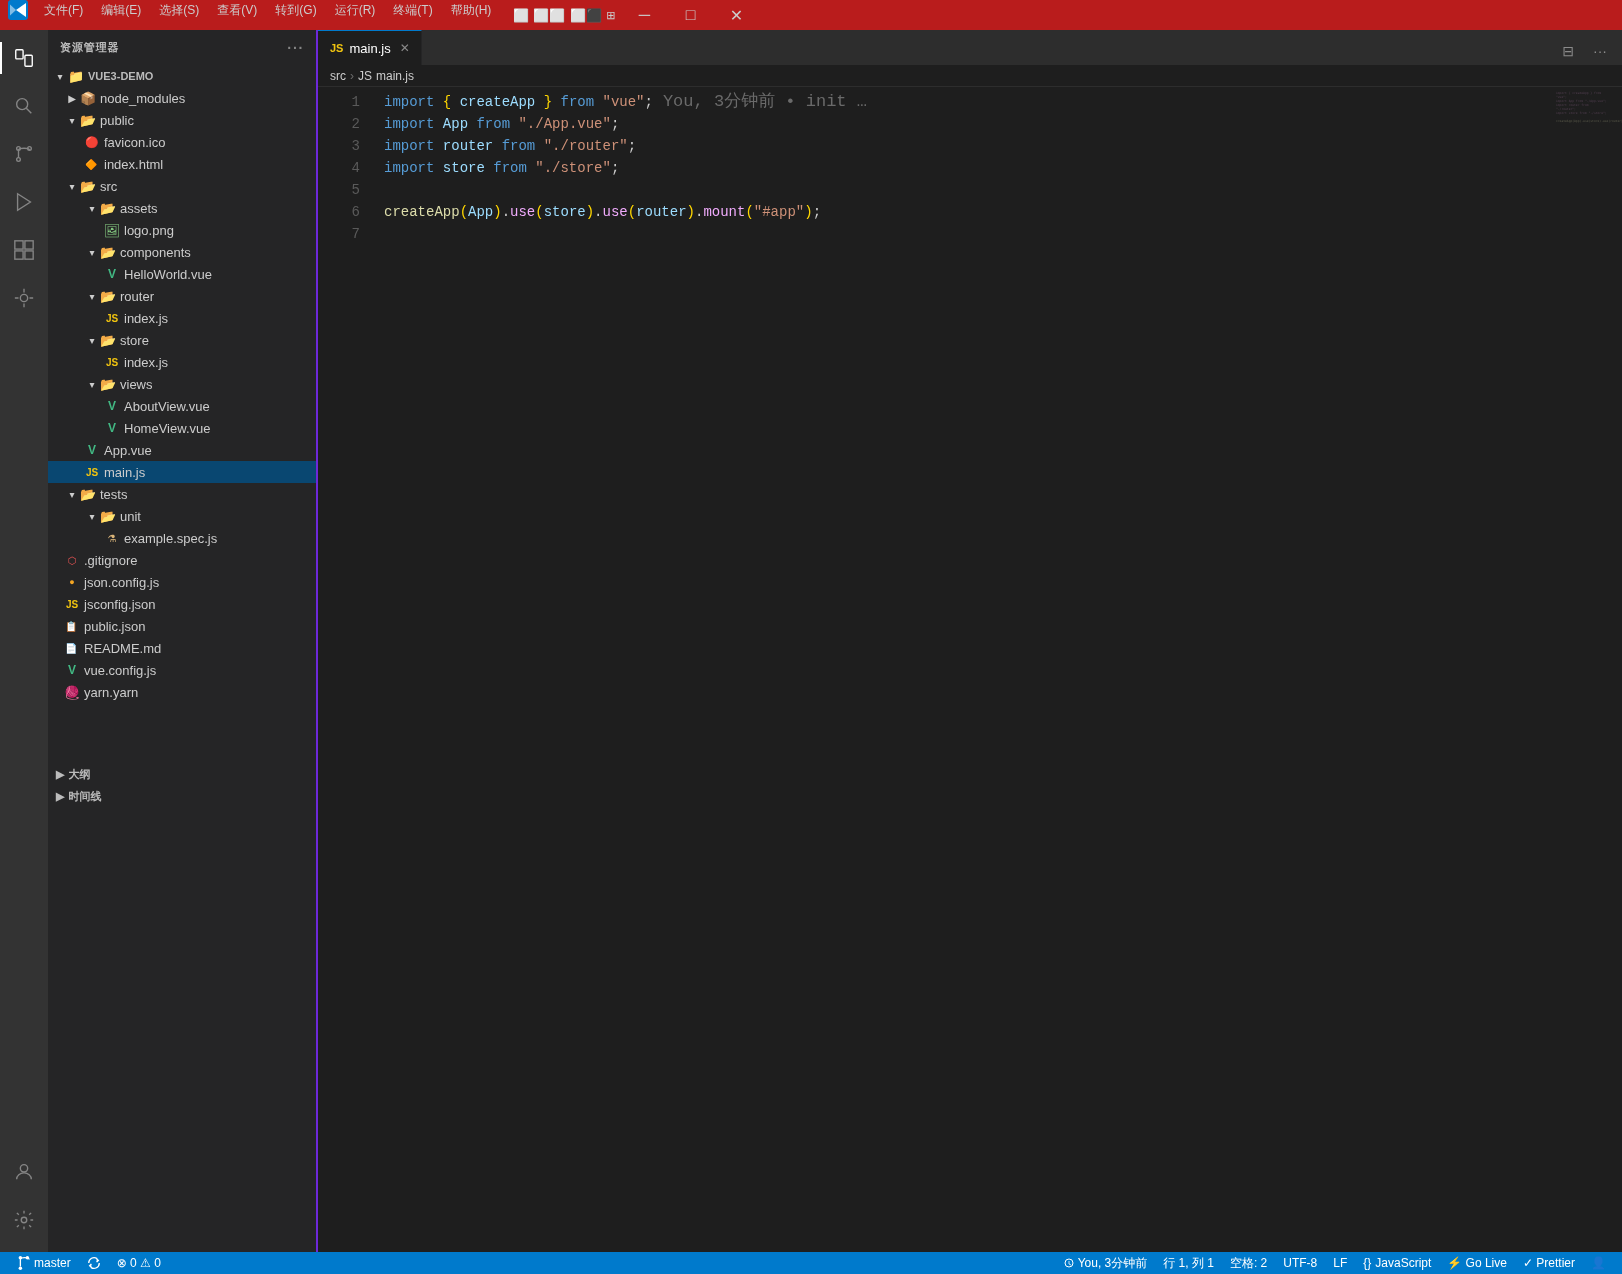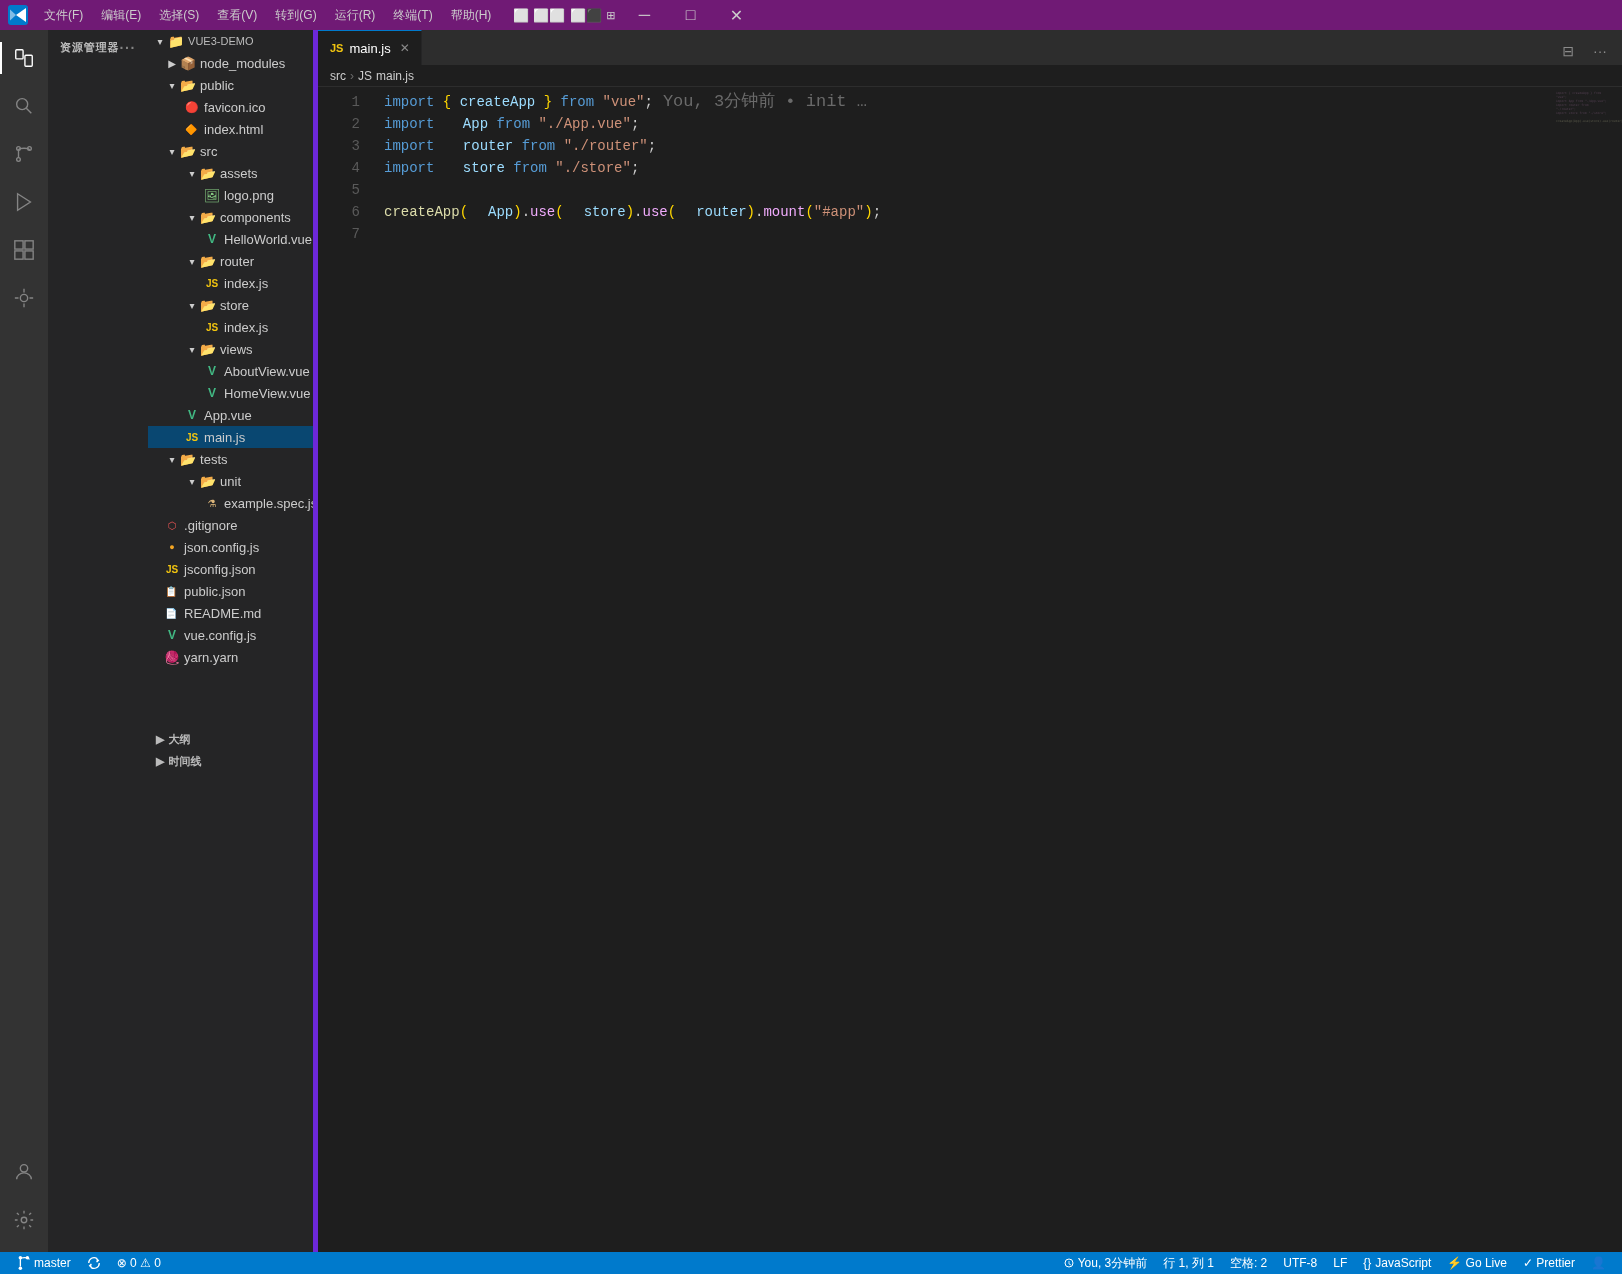--- a/index.html
+++ b/index.html
@@ -9,23 +9,23 @@
       color: #cccccc;
       width: 1622px;
       height: 1274px;
       overflow: hidden;
       font-size: 13px;
     }
 
     
     .title-bar {
       height: 30px;
-      background: #701a75;
+      background: #b91c1c;
       display: flex;
-      align-items: center;
+      align-items: flex-start;
       padding: 0 8px;
       gap: 8px;
       flex-shrink: 0;
     }
     .title-bar-logo {
       width: 20px; height: 20px;
       background: #007ACC;
       border-radius: 3px;
       display: flex; align-items: center; justify-content: center;
       color: white; font-size: 11px; font-weight: bold;
@@ -86,22 +86,22 @@
     }
     .activity-spacer { flex: 1; }
     .activity-bottom { display: flex; flex-direction: column; align-items: center; padding-bottom: 8px; }
 
     
     .sidebar {
       width: 270px;
       background: #252526;
       flex-shrink: 0;
       display: flex;
-      flex-direction: row;
-      border-right: 5px solid #6d28d9;
+      flex-direction: column;
+      border-right: 2px solid #6d28d9;
       overflow: hidden;
     }
     .sidebar-header {
       height: 35px;
       display: flex; align-items: center;
       padding: 0 12px;
       font-size: 11px;
       font-weight: 700;
       text-transform: uppercase;
       letter-spacing: 0.08em;
@@ -246,21 +246,21 @@
     }
     .code-line {
       height: 22px;
       white-space: pre;
       display: flex;
       align-items: center;
     }
     .brace { color: #ffd700; }
     .str { color: #ce9178; }
     .fn { color: #dcdcaa; }
-    .var { color: #9cdcfe; margin-left: 20px; }
+    .var { color: #9cdcfe; }
     .punct { color: #cccccc; }
     .method { color: #f0abfc; }
     .plain { color: #cccccc; }
     .import-kw { color: #569cd6; }
     .from-kw { color: #569cd6; }
     .obj-key { color: #9cdcfe; }
 
     
     .minimap {
       width: 60px;
@@ -402,21 +402,21 @@
     <div class="sidebar-header">
       <span>资源管理器</span>
       <div class="sidebar-header-actions">···</div>
     </div>
     <div class="sidebar-content">
 
       <div class="tree-item">
         <div class="tree-indent" style="width:4px;"></div>
         <div class="tree-arrow">▾</div>
         <div class="tree-icon icon-folder">📁</div>
-        <span class="tree-label" style="font-weight:400; text-transform:uppercase; font-size:11px; color:#bbbbbb;">VUE3-DEMO</span>
+        <span class="tree-label" style="font-weight:700; text-transform:uppercase; font-size:11px; color:#bbbbbb;">VUE3-DEMO</span>
       </div>
 
       <div class="tree-item">
         <div class="tree-indent" style="width:16px;"></div>
         <div class="tree-arrow">▶</div>
         <div class="tree-icon" style="color:#8ac;">📦</div>
         <span class="tree-label">node_modules</span>
       </div>
 
       <div class="tree-item">

